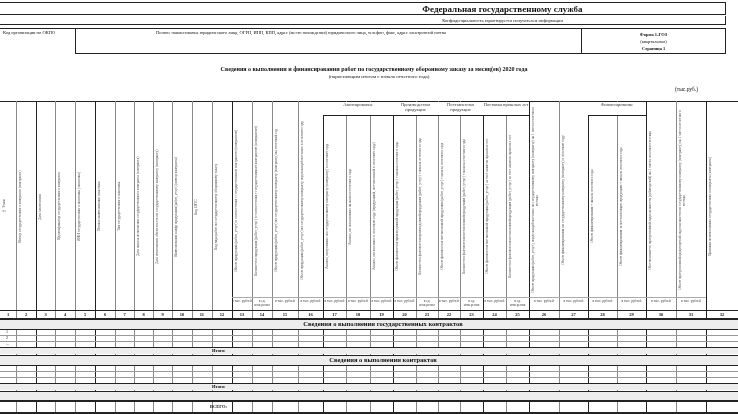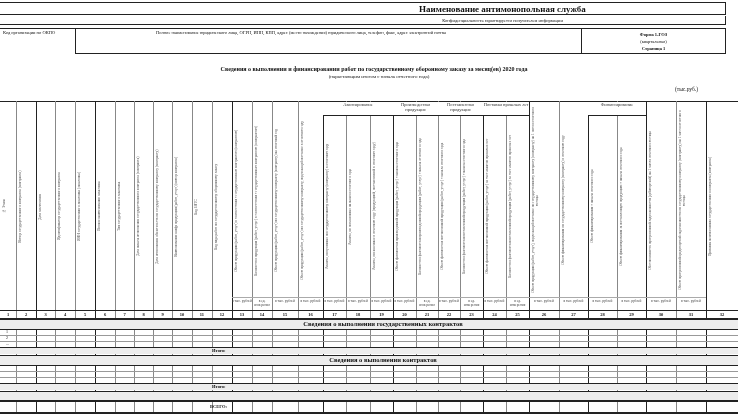--- a/index.html
+++ b/index.html
@@ -24,21 +24,21 @@
   .grp { position:absolute; font-size:4.5px; text-align:center; line-height:5px; color:#333; }
   .unit { position:absolute; font-size:3.5px; line-height:4px; text-align:center; color:#444; }
   .num { position:absolute; font-size:4.5px; font-weight:bold; text-align:center; line-height:8px; top:311px; }
   .sec { position:absolute; font-size:6.5px; font-weight:bold; }
   .itogo { position:absolute; font-size:4.5px; font-weight:bold; }
   .rown { position:absolute; font-size:4px; left:6px; }
 </style>
 </head>
 <body>
 
-<div class="abs t-agency">Наименование антимонопольная служба</div>
+<div class="abs t-agency">Федеральная государственному служба</div>
 <div class="abs t-conf">Конфиденциальность гарантируется получателем информации</div>
 <div class="abs okpo"><span>Код организации по ОКПО</span></div>
 <div class="abs fullname"><span>Полное наименование юридического лица, ОГРН, ИНН, КПП, адрес (место нахождения) юридического лица, телефон, факс, адрес электронной почты</span></div>
 <div class="abs form-box">
   <div><b>Форма 1-ГОЗ</b></div>
   <div>(квартальная)</div>
   <div><b>Страница 1</b></div>
 </div>
 <div class="abs rep-title">Сведения о выполнении и финансировании работ по государственному оборонному заказу за          месяц(ев) 2020 года</div>
 <div class="abs rep-sub">(нарастающим итогом с начала отчетного года)</div>

